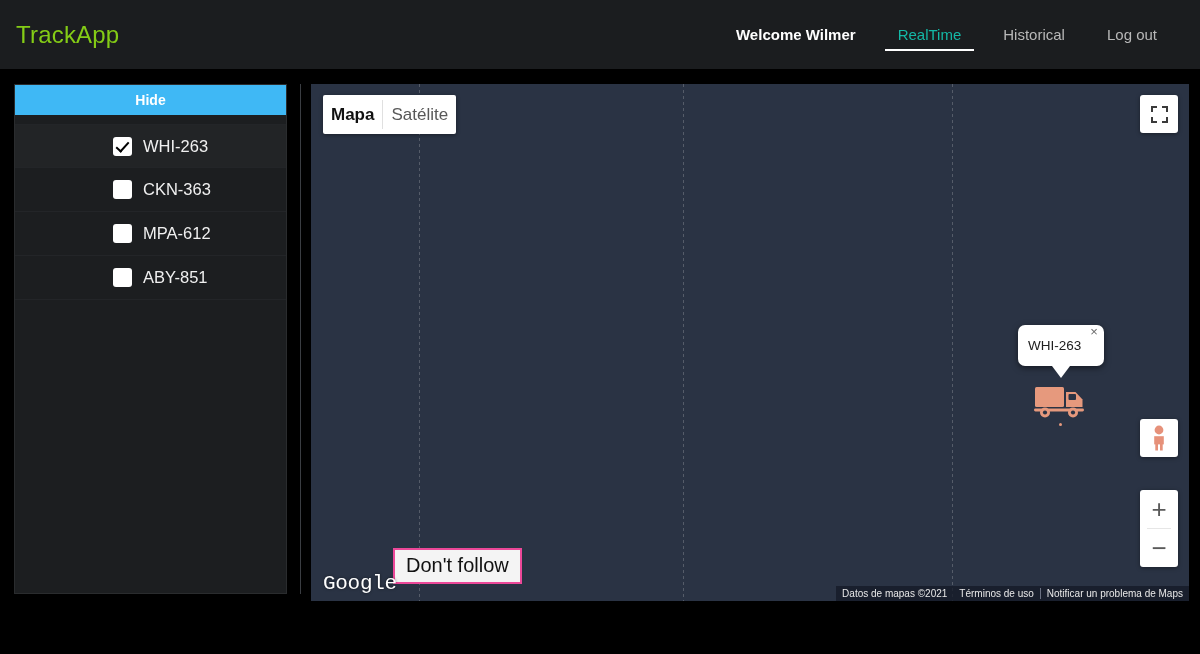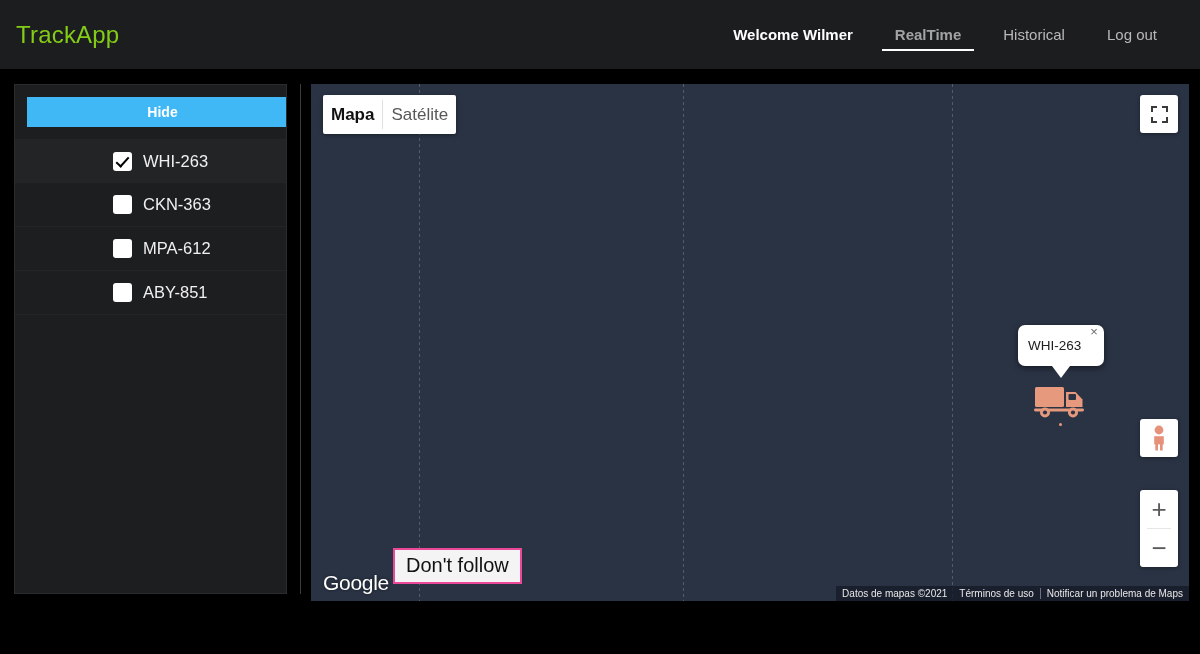--- a/index.html
+++ b/index.html
@@ -31,41 +31,41 @@
   .nav-item {
     color: #b8b8b8;
     font-size: 15px;
     padding: 0 21px;
     line-height: 69px;
     white-space: nowrap;
     cursor: pointer;
   }
   .nav-item.welcome { color: #ffffff; font-weight: bold; }
   .nav-item.active {
-    color: #a3a3a3; font-weight: bold;
+    color: #14b8a6; font-weight: normal;
     position: relative;
   }
   .nav-item.active::after {
     content: "";
     position: absolute;
     left: 8px; right: 8px; bottom: 18px;
     height: 2px; background: #ffffff;
   }
 
   
   .sidebar {
     position: absolute; left: 14px; top: 84px;
     width: 273px; height: 510px;
     background: #1c1e20;
     border: 1px solid #2a2c2e;
     overflow: hidden;
   }
   .hide-btn {
     display: block;
-    margin: 12px;
+    margin: 0;
     height: 30px; line-height: 30px;
     width: 100%;
     background: #3fb8f5;
     color: #ffffff;
     font-size: 14px; font-weight: bold;
     text-align: center;
     border: none;
     cursor: pointer;
     font-family: "Liberation Sans", sans-serif;
   }
@@ -238,20 +238,21 @@
     border-radius: 50%;
   }
 
   
   .gwatermark {
     position: absolute; left: 12px; bottom: 6px;
     color: #ffffff;
     font-size: 21px;
     letter-spacing: -.3px;
     text-shadow: 0 0 3px rgba(0,0,0,.55);
+    font-family: Liberation Mono, monospace;
   }
 
   
   .followbtn {
     position: absolute;
     left: 82px; top: 464px;
     background: #f4f4f4;
     color: #111111;
     font-size: 20px;
     padding: 4px 11px 5px 11px;

